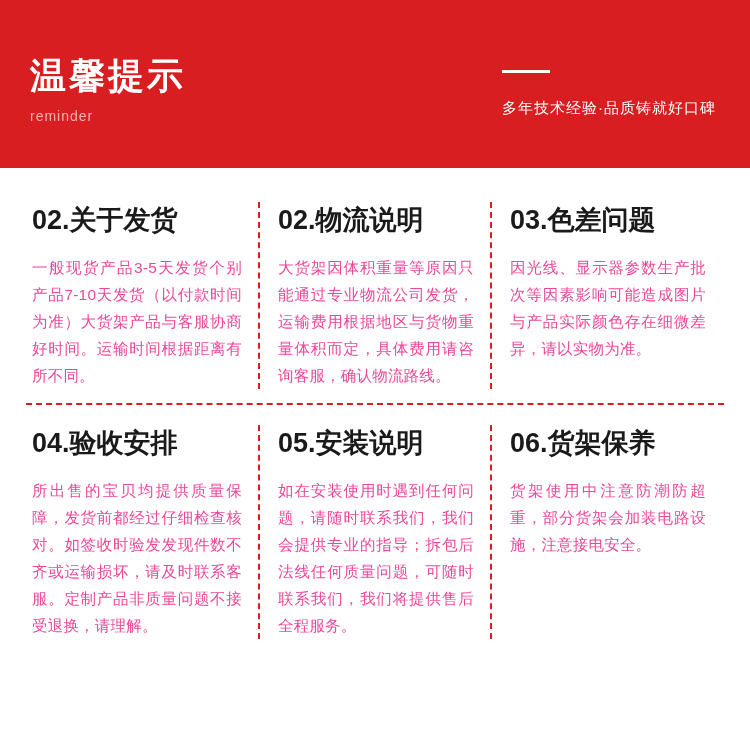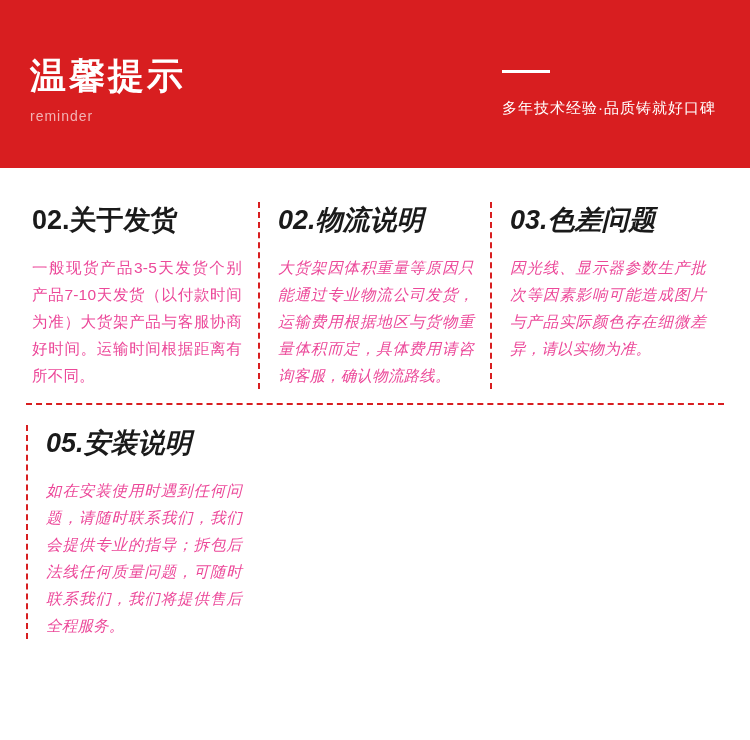--- a/index.html
+++ b/index.html
@@ -89,21 +89,20 @@
   }
   .tip-cell {
     width: 232px;
     box-sizing: border-box;
     padding: 0 16px 0 6px;
     position: relative;
   }
   .tip-cell.div-left {
     border-left: 2px dashed #d81e20;
     padding-left: 18px;
-    font-style: italic;
   }
   .tip-title {
     font-size: 27px;
     font-weight: bold;
     color: #1a1a1a;
     letter-spacing: 0px;
     margin: 0 0 16px 0;
     white-space: nowrap;
   }
   .tip-body {
@@ -142,20 +141,28 @@
         <div class="tip-title">02.物流说明</div>
         <div class="tip-body">大货架因体积重量等原因只能通过专业物流公司发货，运输费用根据地区与货物重量体积而定，具体费用请咨询客服，确认物流路线。</div>
       </div>
       <div class="tip-cell div-left">
         <div class="tip-title">03.色差问题</div>
         <div class="tip-body">因光线、显示器参数生产批次等因素影响可能造成图片与产品实际颜色存在细微差异，请以实物为准。</div>
       </div>
     </div>
 
     <div class="tips-row row-second">
+      <div class="tip-cell">
+        <div class="tip-title">04.验收安排</div>
+        <div class="tip-body">所出售的宝贝均提供质量保障，发货前都经过仔细检查核对。如签收时验发发现件数不齐或运输损坏，请及时联系客服。定制产品非质量问题不接受退换，请理解。</div>
+      </div>
       <div class="tip-cell div-left">
         <div class="tip-title">05.安装说明</div>
         <div class="tip-body">如在安装使用时遇到任何问题，请随时联系我们，我们会提供专业的指导；拆包后法线任何质量问题，可随时联系我们，我们将提供售后全程服务。</div>
+      </div>
+      <div class="tip-cell div-left">
+        <div class="tip-title">06.货架保养</div>
+        <div class="tip-body">货架使用中注意防潮防超重，部分货架会加装电路设施，注意接电安全。</div>
       </div>
     </div>
 
   </div>
 </div>
 
 </body></html>

